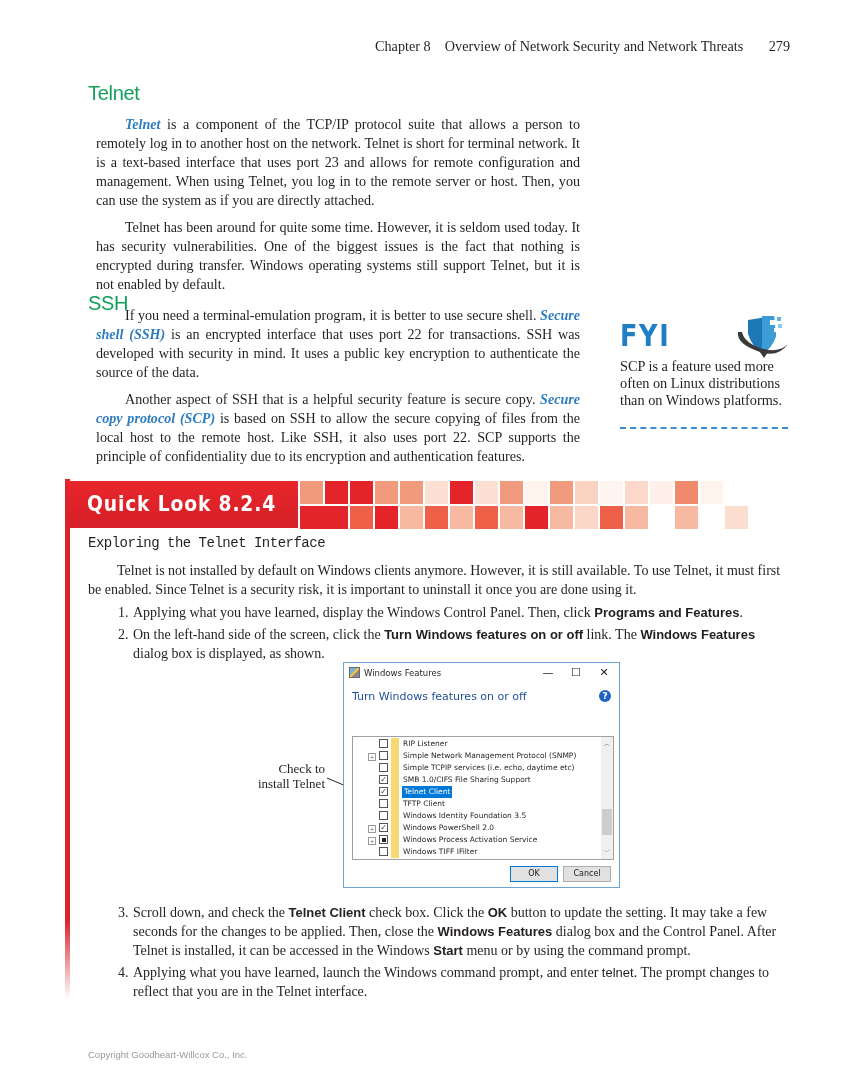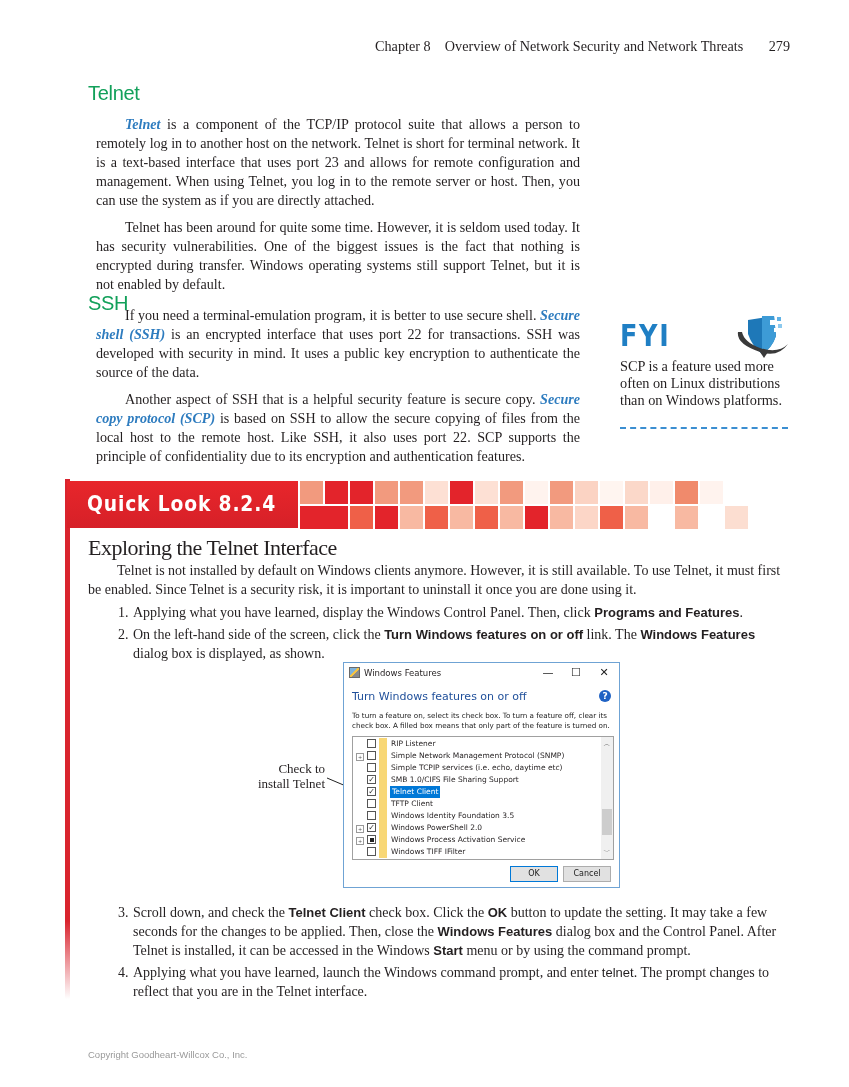--- a/index.html
+++ b/index.html
@@ -22,41 +22,41 @@
   .fyi-title { font-family: "DejaVu Sans", sans-serif; font-weight: bold; color: #1f7fc4; font-size: 30px; letter-spacing: 2px; transform: scaleX(0.85); transform-origin: left; }
   .fyi-text { font-size: 14.3px; line-height: 17px; }
   .fyi-rule { border-top: 2px dashed #3b8ed1; }
 
   
   .ql-bar { left: 65px; top: 479px; width: 5px; height: 520px; background: linear-gradient(#d9242e 0%, #d9242e 85%, #ffffff 100%); }
   .ql-box { left: 67px; top: 481px; width: 231px; height: 47px; background: linear-gradient(#e8262b, #d62028); }
   .ql-label { font-family: "DejaVu Sans", sans-serif; font-weight: bold; color: #ffffff; font-size: 22px; left: 20px; top: 10px; transform: scaleX(0.85); transform-origin: left; letter-spacing: 1px; white-space: nowrap; }
   .tile { position: absolute; width: 23px; height: 23px; }
 
-  .h-explore { font-family: Liberation Serif, serif; font-size: 22px; color: #231f20; letter-spacing: -0.5px; }
+  .h-explore { font-family: Liberation Mono, monospace; font-size: 14px; color: #231f20; letter-spacing: -0.5px; }
   .ql-text { font-size: 14px; line-height: 19px; }
   .ql-text p { margin: 0; }
   .ql-text .indent { text-indent: 29px; }
   .ol-item { position: relative; padding-left: 45px; }
   .ol-item .num { position: absolute; left: 30px; }
   .sans-b { font-family: "Liberation Sans", "DejaVu Sans", sans-serif; font-weight: bold; font-size: 13px; }
   .sans { font-family: "Liberation Sans", "DejaVu Sans", sans-serif; font-size: 13px; }
 
   
   .dlg { left: 343px; top: 662px; width: 275px; height: 224px; border: 1px solid #6fa3d4; background: #ffffff;
          font-family: "DejaVu Sans", sans-serif; }
   .dlg-title { height: 22px; position: relative; font-size: 8.5px; }
   .dlg-title .tx { position: absolute; left: 20px; top: 5px; }
   .dlg-icon { position: absolute; left: 5px; top: 4px; width: 11px; height: 11px; background: linear-gradient(135deg, #7fb2d9 0 40%, #f5c343 40% 60%, #8a8a8a 60%); border: 1px solid #6a6a6a; box-sizing: border-box; }
   .win-btn { position: absolute; top: 2px; width: 26px; height: 16px; text-align: center; font-size: 11px; color: #222; line-height: 16px; cursor: pointer; }
   .dlg-head { position: absolute; left: 8px; top: 27px; font-size: 11px; color: #1f4f9a; }
   .help { position: absolute; right: 8px; top: 27px; width: 12px; height: 12px; border-radius: 50%; background: #1f62c4; color: #fff; font-size: 9px; line-height: 12px; text-align: center; font-weight: bold; }
   .dlg-desc { position: absolute; left: 8px; top: 48px; width: 262px; font-size: 7.2px; line-height: 10px; color: #222; }
   .list { position: absolute; left: 8px; top: 73px; width: 260px; height: 122px; border: 1px solid #a0a0a0; background: #fff; overflow: hidden; }
-  .row { position: absolute; left: 0; height: 12px; width: 245px; font-size: 7.5px; line-height: 12px; }
+  .row { position: absolute; left: 12px; height: 12px; width: 245px; font-size: 7.5px; line-height: 12px; }
   .exp { position: absolute; left: 3px; top: 3px; width: 6px; height: 6px; border: 1px solid #9a9a9a; font-size: 5px; line-height: 6px; text-align: center; color: #555; }
   .cb { position: absolute; left: 14px; top: 1px; width: 9px; height: 9px; border: 1px solid #555; background: #fff; box-sizing: border-box; font-size: 8px; line-height: 8px; text-align: center; color: #333; }
   .cb.partial::after { content: ""; position: absolute; left: 1.5px; top: 1.5px; width: 4px; height: 4px; background: #222; }
   .folder { position: absolute; left: 26px; top: 0; width: 8px; height: 12px; background: #f8d775; }
   .lbl { position: absolute; left: 38px; top: 0; white-space: nowrap; }
   .lbl.sel { background: #0078d7; color: #fff; padding: 0 2px; left: 37px; }
   .scroll { position: absolute; right: 0; top: 0; width: 12px; height: 100%; background: #f0f0f0; }
   .scroll .up, .scroll .dn { position: absolute; left: 0; width: 12px; text-align: center; font-size: 7px; color: #666; }
   .scroll .thumb { position: absolute; left: 1px; top: 72px; width: 10px; height: 26px; background: #cdcdcd; }
   .btn { position: absolute; top: 203px; height: 14px; width: 46px; border: 1px solid #adadad; background: #e1e1e1; font-size: 8px; line-height: 14px; text-align: center; color: #222; cursor: pointer; }
@@ -163,21 +163,20 @@
 <div class="abs dlg">
   <div class="dlg-title">
     <span class="dlg-icon"></span>
     <span class="tx">Windows Features</span>
     <span class="win-btn" style="right:58px;">—</span>
     <span class="win-btn" style="right:30px;">☐</span>
     <span class="win-btn" style="right:2px;">✕</span>
   </div>
   <div class="dlg-head">Turn Windows features on or off</div>
   <div class="help">?</div>
-  <div class="dlg-desc">To turn a feature on, select its check box. To turn a feature off, clear its check box. A filled box means that only part of the feature is turned on.</div>
 
   <div class="list">
     <div class="row" style="top:1px;">
       <span class="cb"></span>
         <span class="folder"></span>
       <span class="lbl">RIP Listener</span>
     </div>
     <div class="row" style="top:13px;">
       <span class="exp">+</span>
       <span class="cb"></span>

